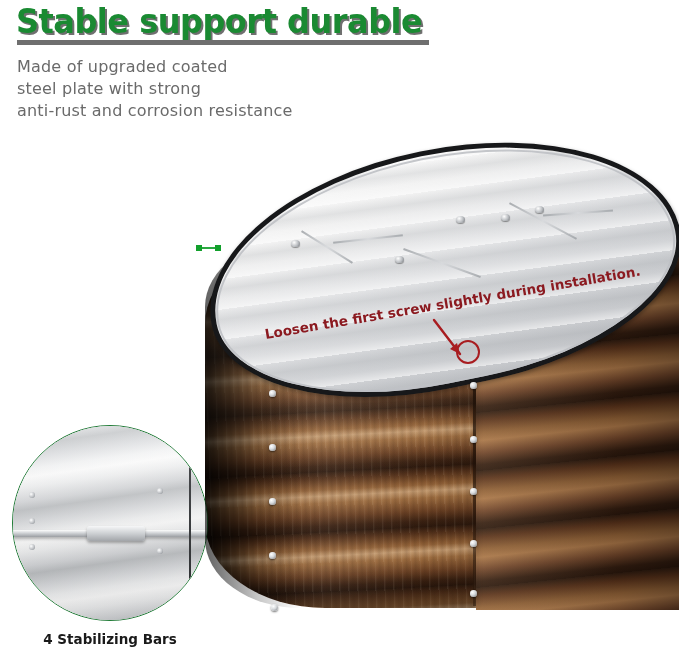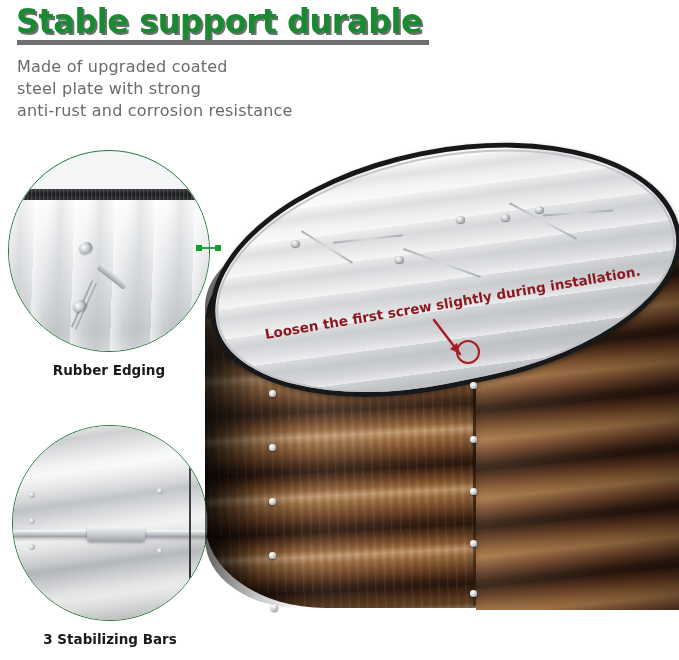--- a/index.html
+++ b/index.html
@@ -368,47 +368,36 @@
       <div class="screw" style="left:265px;top:436px;"></div>
     </div>
 
     <div id="annot-text">Loosen the first screw slightly during installation.</div>
     <div id="annot-circle"></div>
     <svg id="annot-arrow" width="48" height="48" viewBox="0 0 48 48">
       <path d="M4 2 L30 36" stroke="#a81c20" stroke-width="2.4" fill="none" stroke-linecap="round"></path>
       <path d="M30 36 L20 31 L27 25 Z" fill="#a81c20"></path>
     </svg>
 
-    <div class="callout" style="left:8px;top:10px;width:202px;height:250px;">
-      <div class="callout-circle" style="width:202px;height:202px;">
-        <div class="c1-sheet"></div>
-        <div class="c1-rubber"></div>
-        <div class="c1-screw" style="left:70px;top:92px;"></div>
-        <div class="c1-bar"></div>
-        <div class="c1-bar2"></div>
-        <div class="c1-screw" style="left:64px;top:150px;"></div>
-      </div>
-      <div class="callout-label" style="top:212px;">Rubber Edging</div>
-    </div>
 
     <svg class="connector" style="left:196px;top:100px;" width="26" height="16" viewBox="0 0 26 16">
       <rect x="0" y="5" width="6" height="6" fill="#12a02c"></rect>
       <line x1="5" y1="8" x2="21" y2="8" stroke="#12a02c" stroke-width="1.8"></line>
       <rect x="19" y="5" width="6" height="6" fill="#12a02c"></rect>
     </svg>
 
     <div class="callout" style="left:12px;top:285px;width:196px;height:240px;">
       <div class="callout-circle" style="width:196px;height:196px;">
         <div class="c2-panel"></div>
         <div class="c2-rod"></div>
         <div class="c2-coupler"></div>
         <div class="c2-wire"></div>
         <div class="c2-screw" style="left:16px;top:66px;"></div>
         <div class="c2-screw" style="left:16px;top:92px;"></div>
         <div class="c2-screw" style="left:16px;top:118px;"></div>
         <div class="c2-screw" style="left:144px;top:62px;"></div>
         <div class="c2-screw" style="left:144px;top:122px;"></div>
       </div>
-      <div class="callout-label" style="top:206px;">3 Stabilizing Bars</div>
+      <div class="callout-label" style="top:206px;">4 Stabilizing Bars</div>
     </div>
 
   </div>
 </div>
 
 </body></html>

